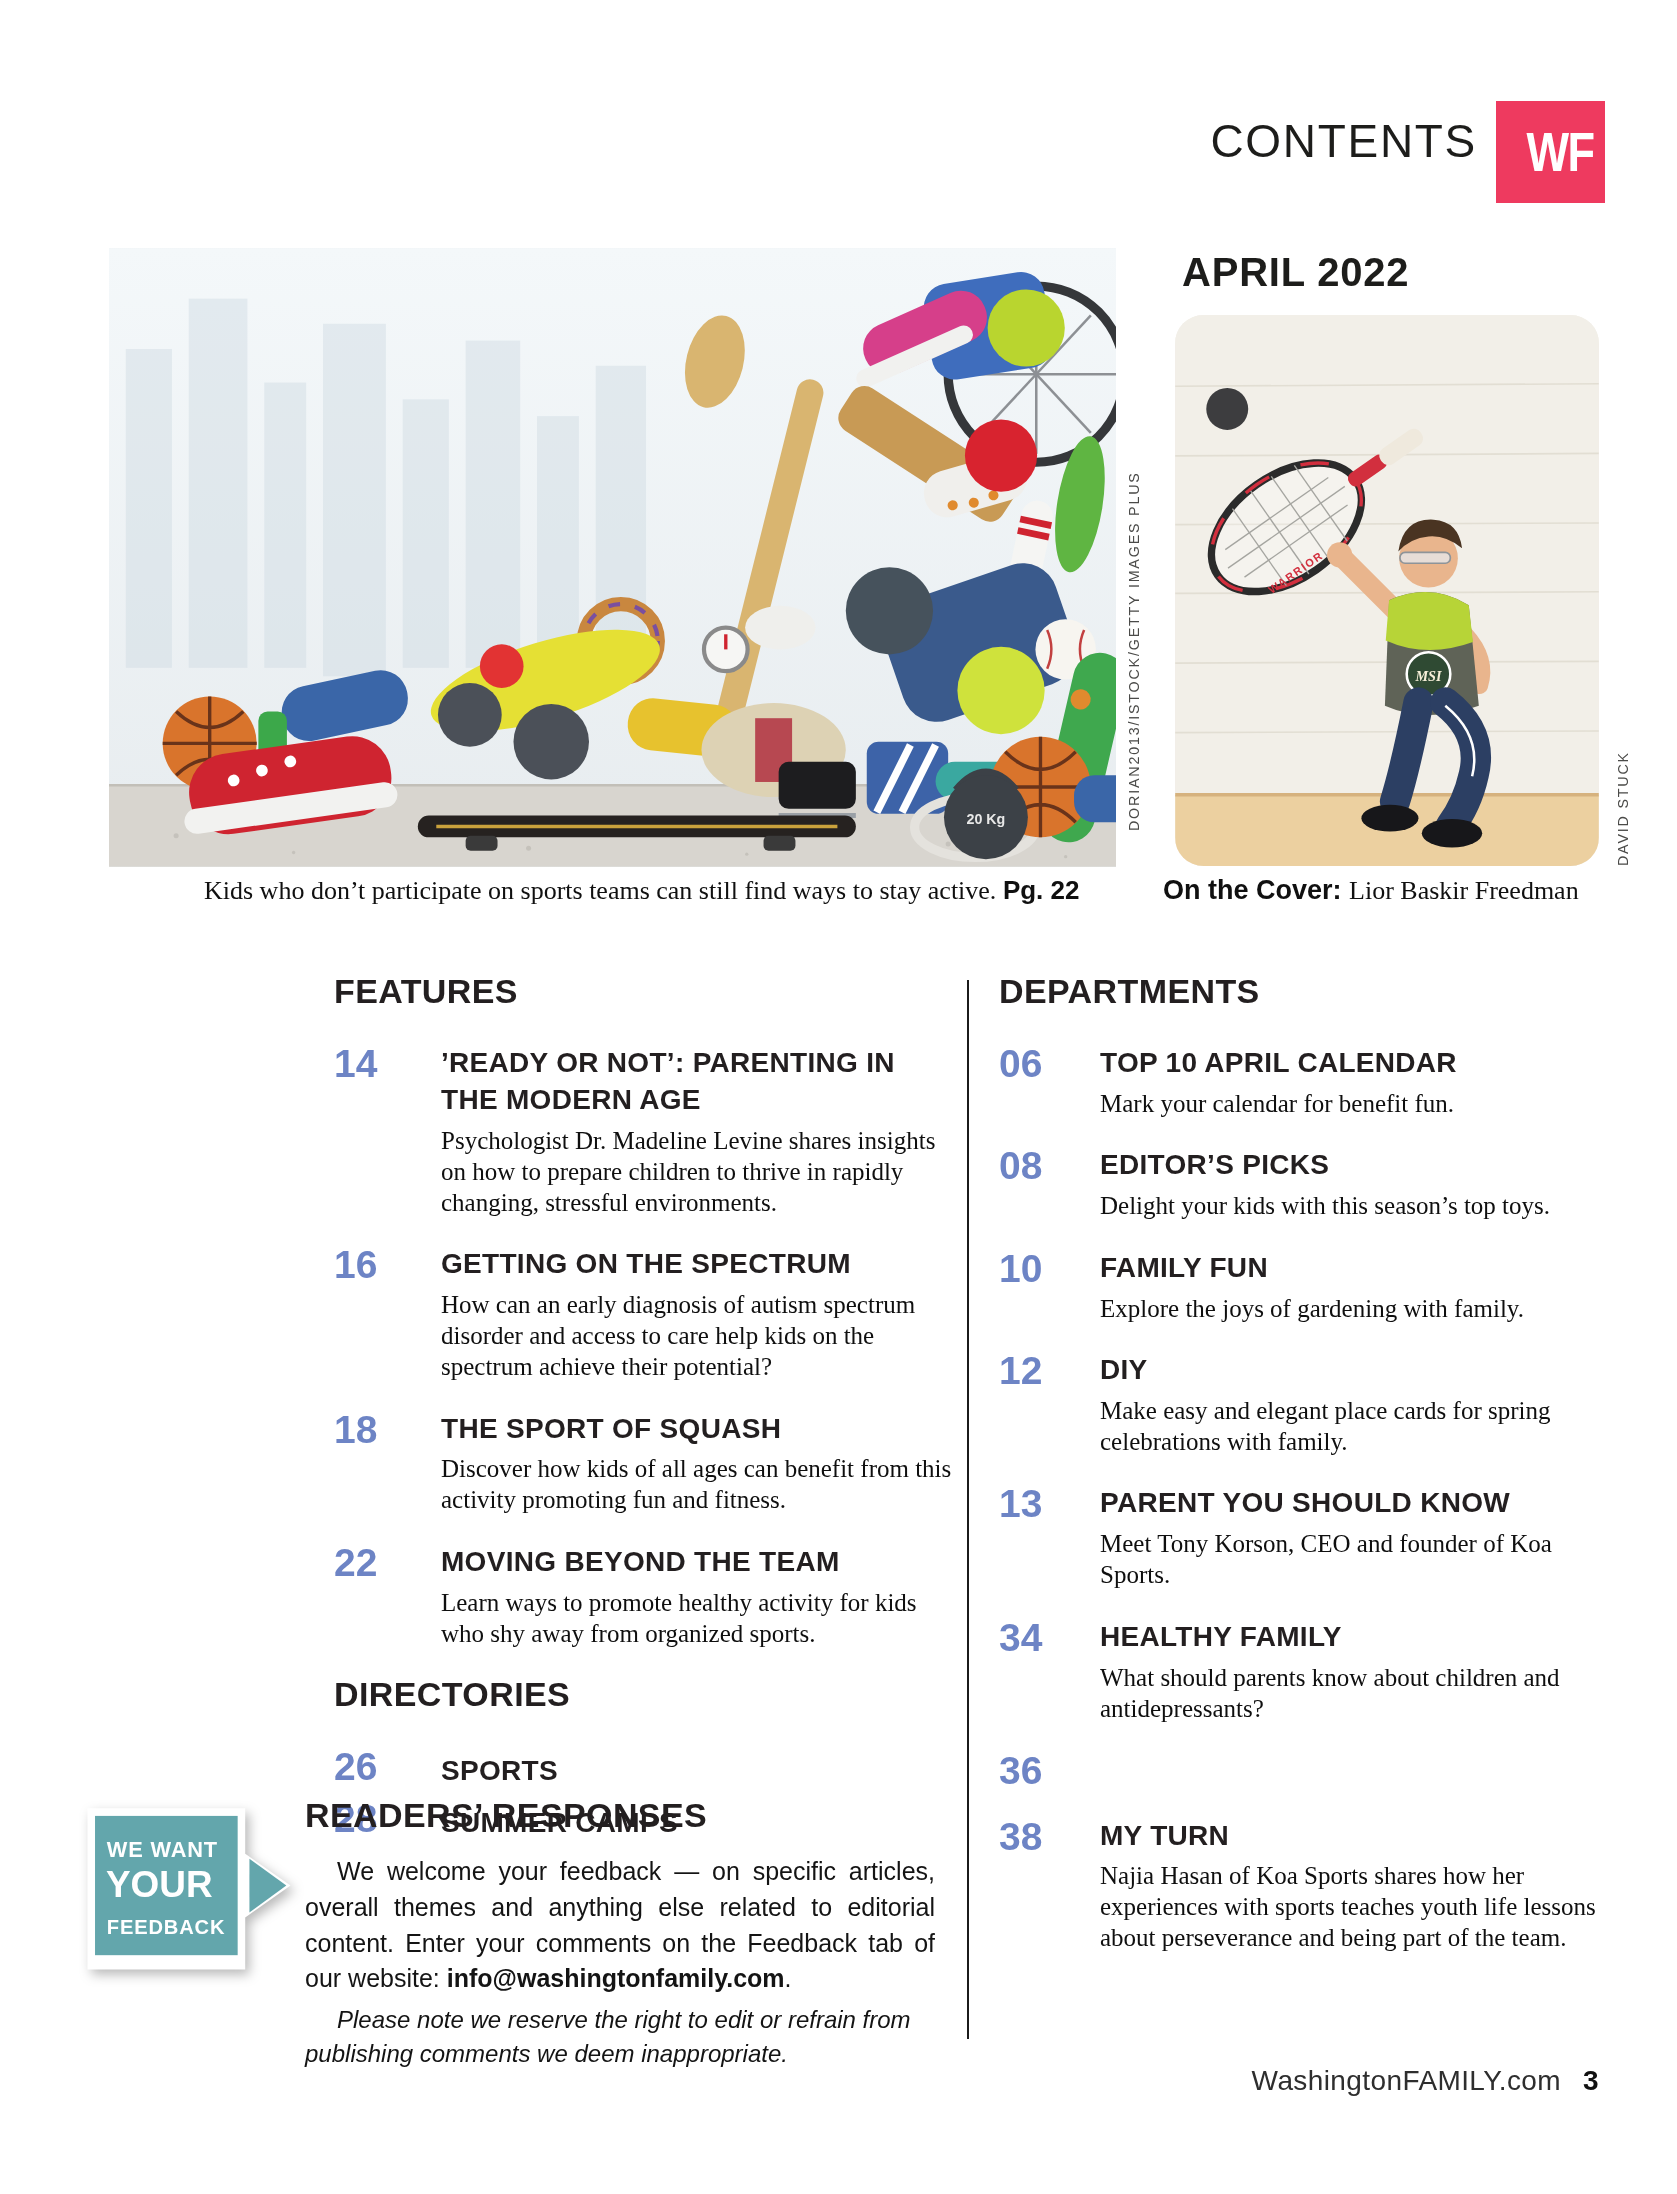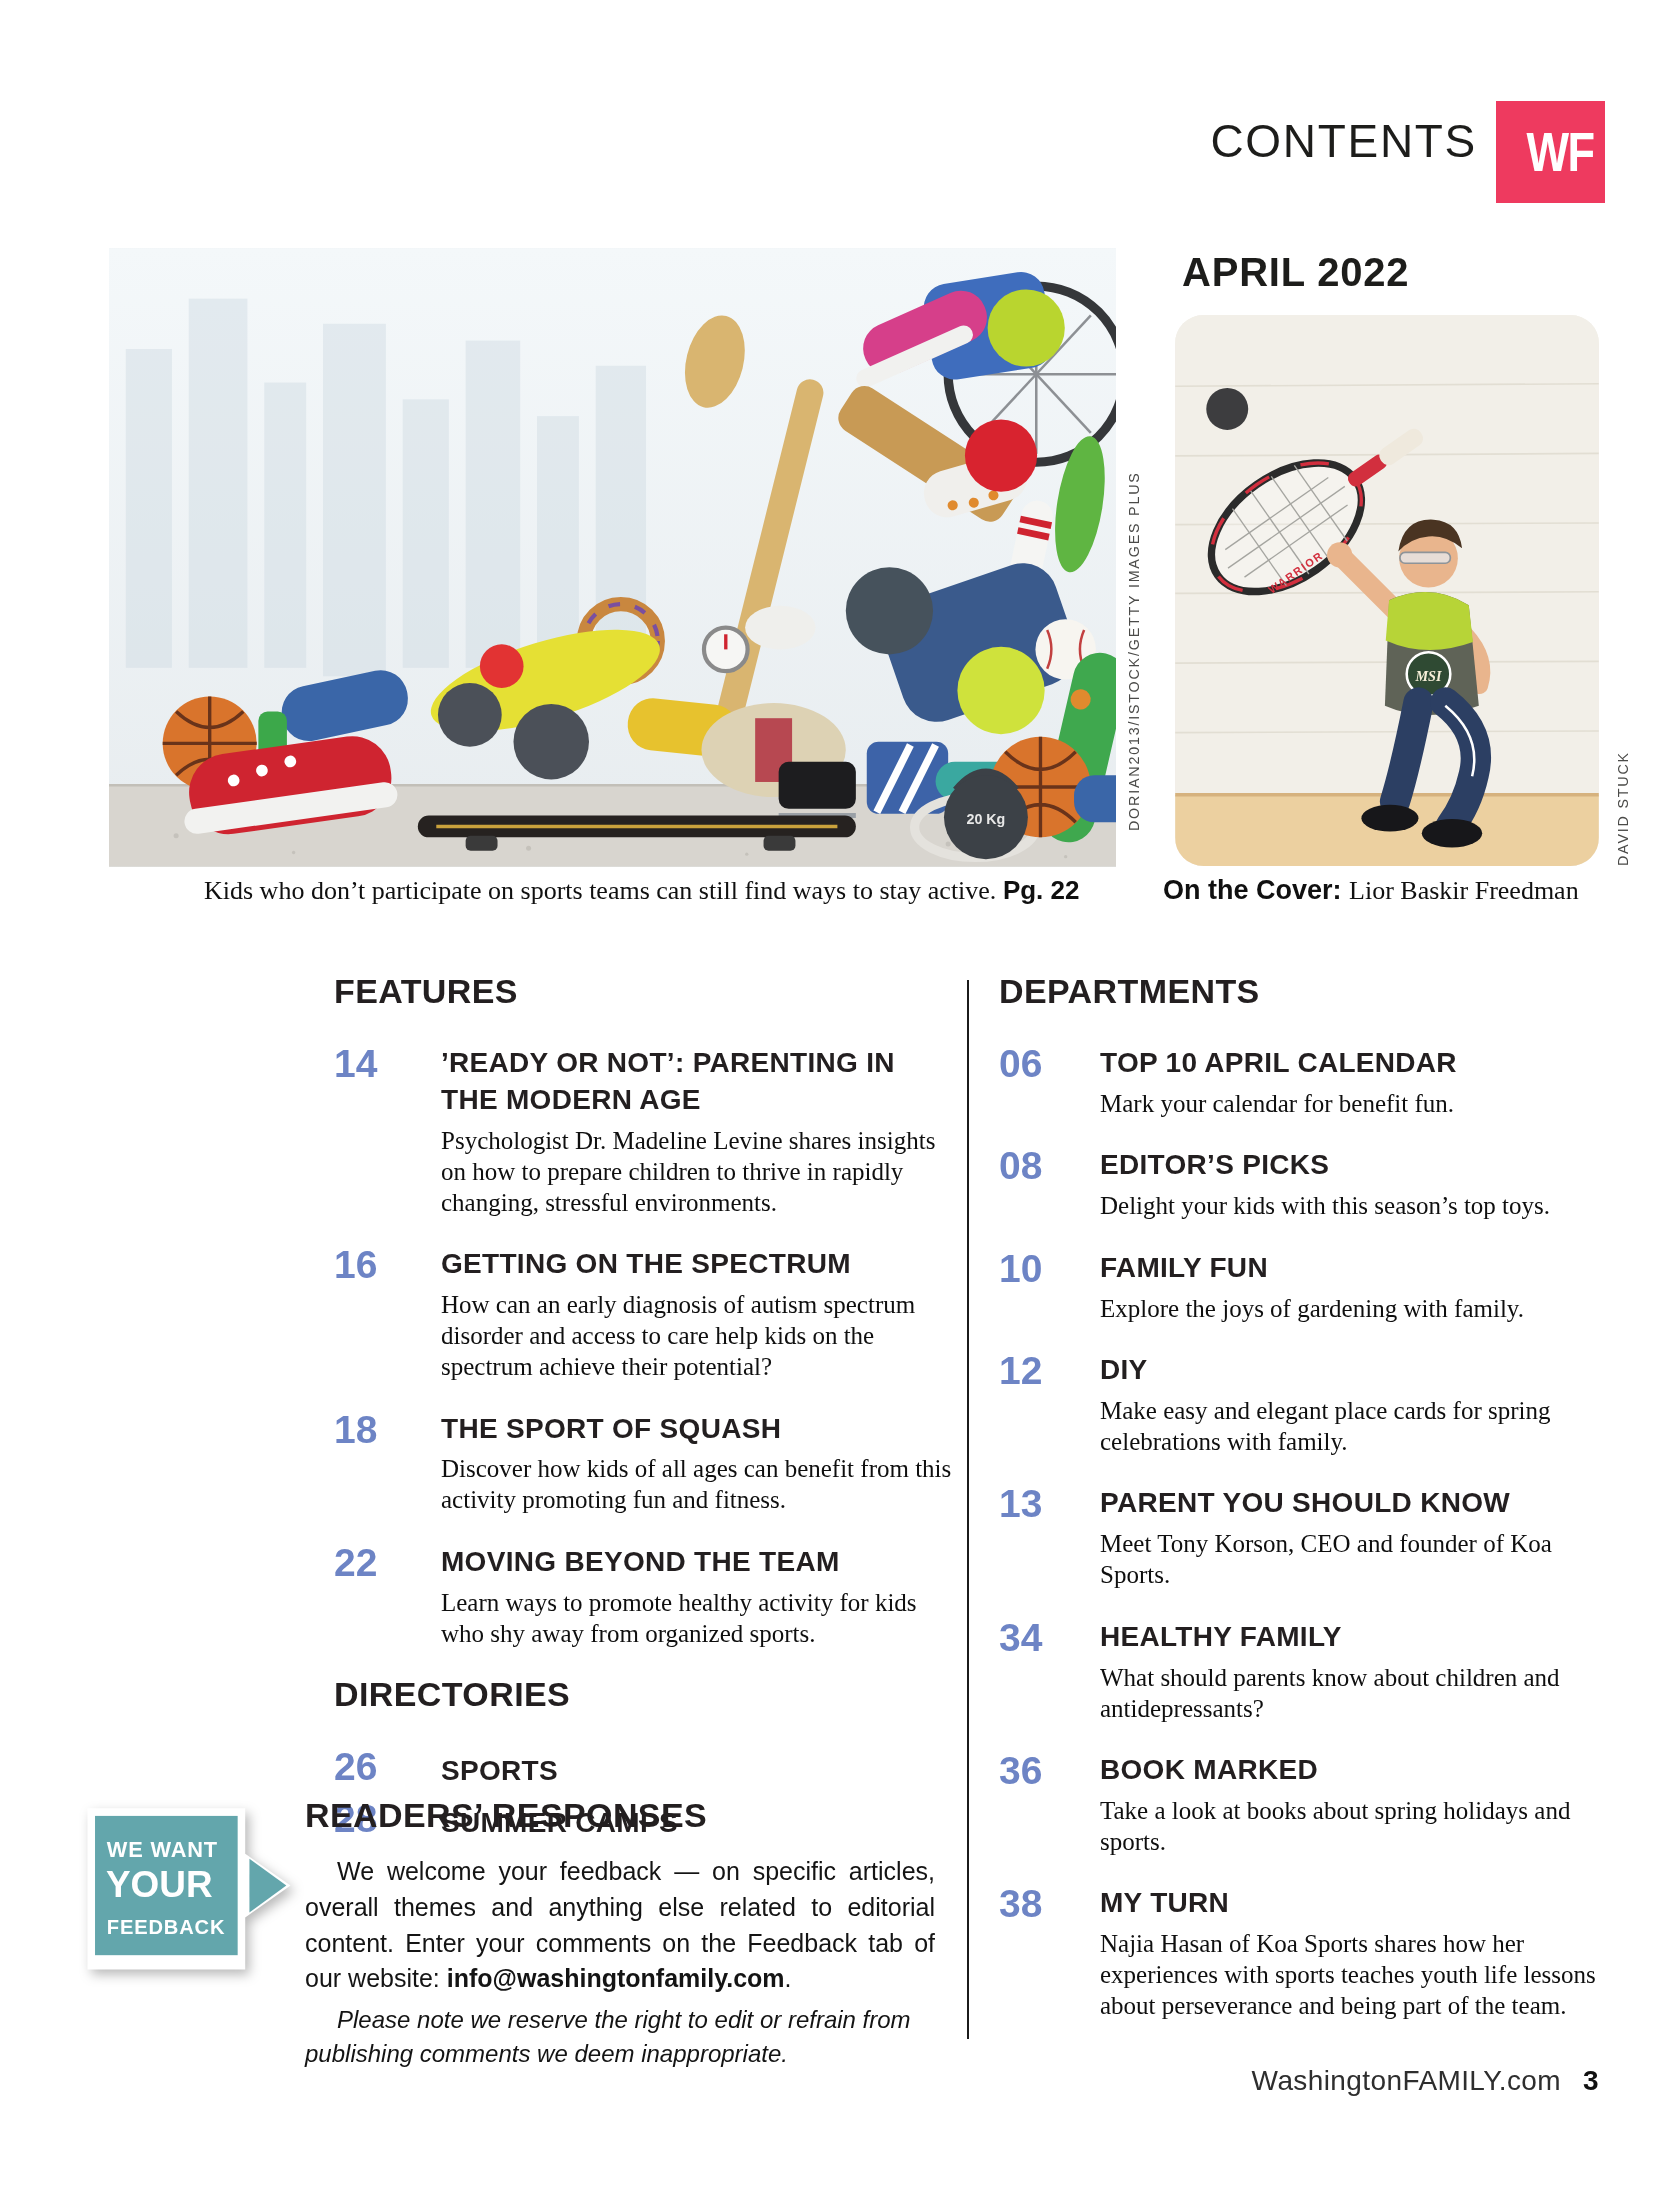--- a/index.html
+++ b/index.html
@@ -336,24 +336,20 @@
     </div>
     <div class="toc-item">
       <div class="toc-num">34</div>
       <div>
           <div class="toc-title">HEALTHY FAMILY</div>
            <div class="toc-desc">What should parents know about children and antidepressants?</div>
         </div>
     </div>
     <div class="toc-item">
       <div class="toc-num">36</div>
-      <div>
-          <div class="toc-title">BOOK MARKED</div>
-           <div class="toc-desc">Take a look at books about spring holidays and sports.</div>
-        </div>
     </div>
     <div class="toc-item">
       <div class="toc-num">38</div>
       <div>
           <div class="toc-title">MY TURN</div>
            <div class="toc-desc">Najia Hasan of Koa Sports shares how her experiences with sports teaches youth life lessons about perseverance and being part of the team.</div>
         </div>
     </div>
   </div>
 

